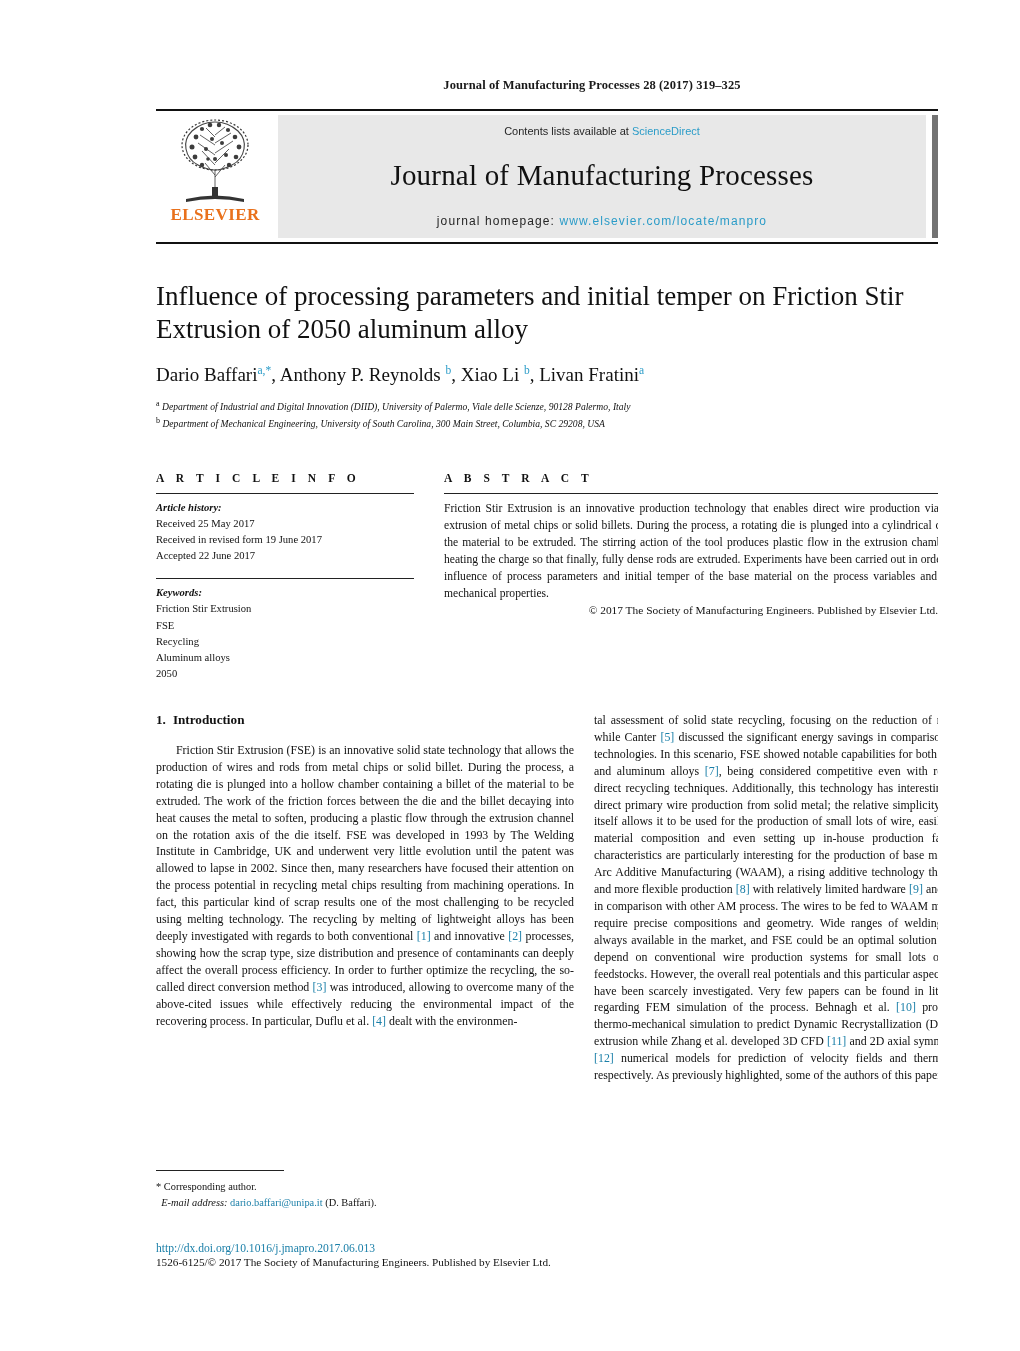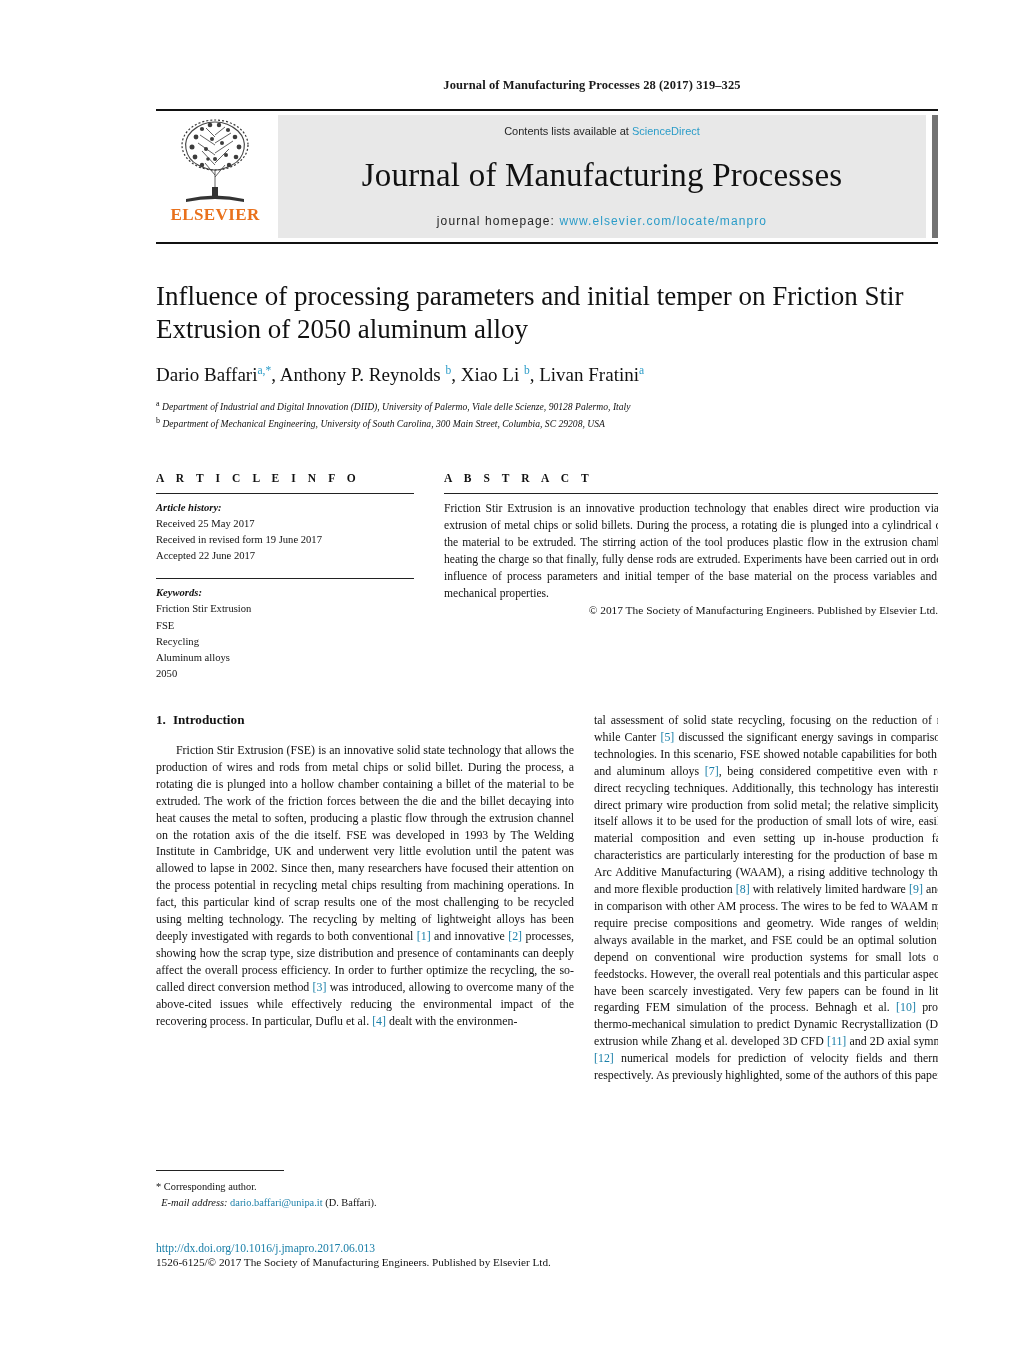--- a/index.html
+++ b/index.html
@@ -80,21 +80,21 @@
   .contents-line {
     font-family: "Liberation Sans", sans-serif;
     font-size: 11px;
     color: #262626;
   }
   .contents-line .sd {
     color: #2b9cc8;
   }
   .journal-title {
     font-family: "Liberation Serif", serif;
-    font-size: 33px;
+    font-size: 29px;
     color: #111;
     letter-spacing: 0.2px;
     line-height: 1;
   }
   .homepage-line {
     font-family: "Liberation Sans", sans-serif;
     font-size: 12px;
     letter-spacing: 1.1px;
     color: #262626;
   }

